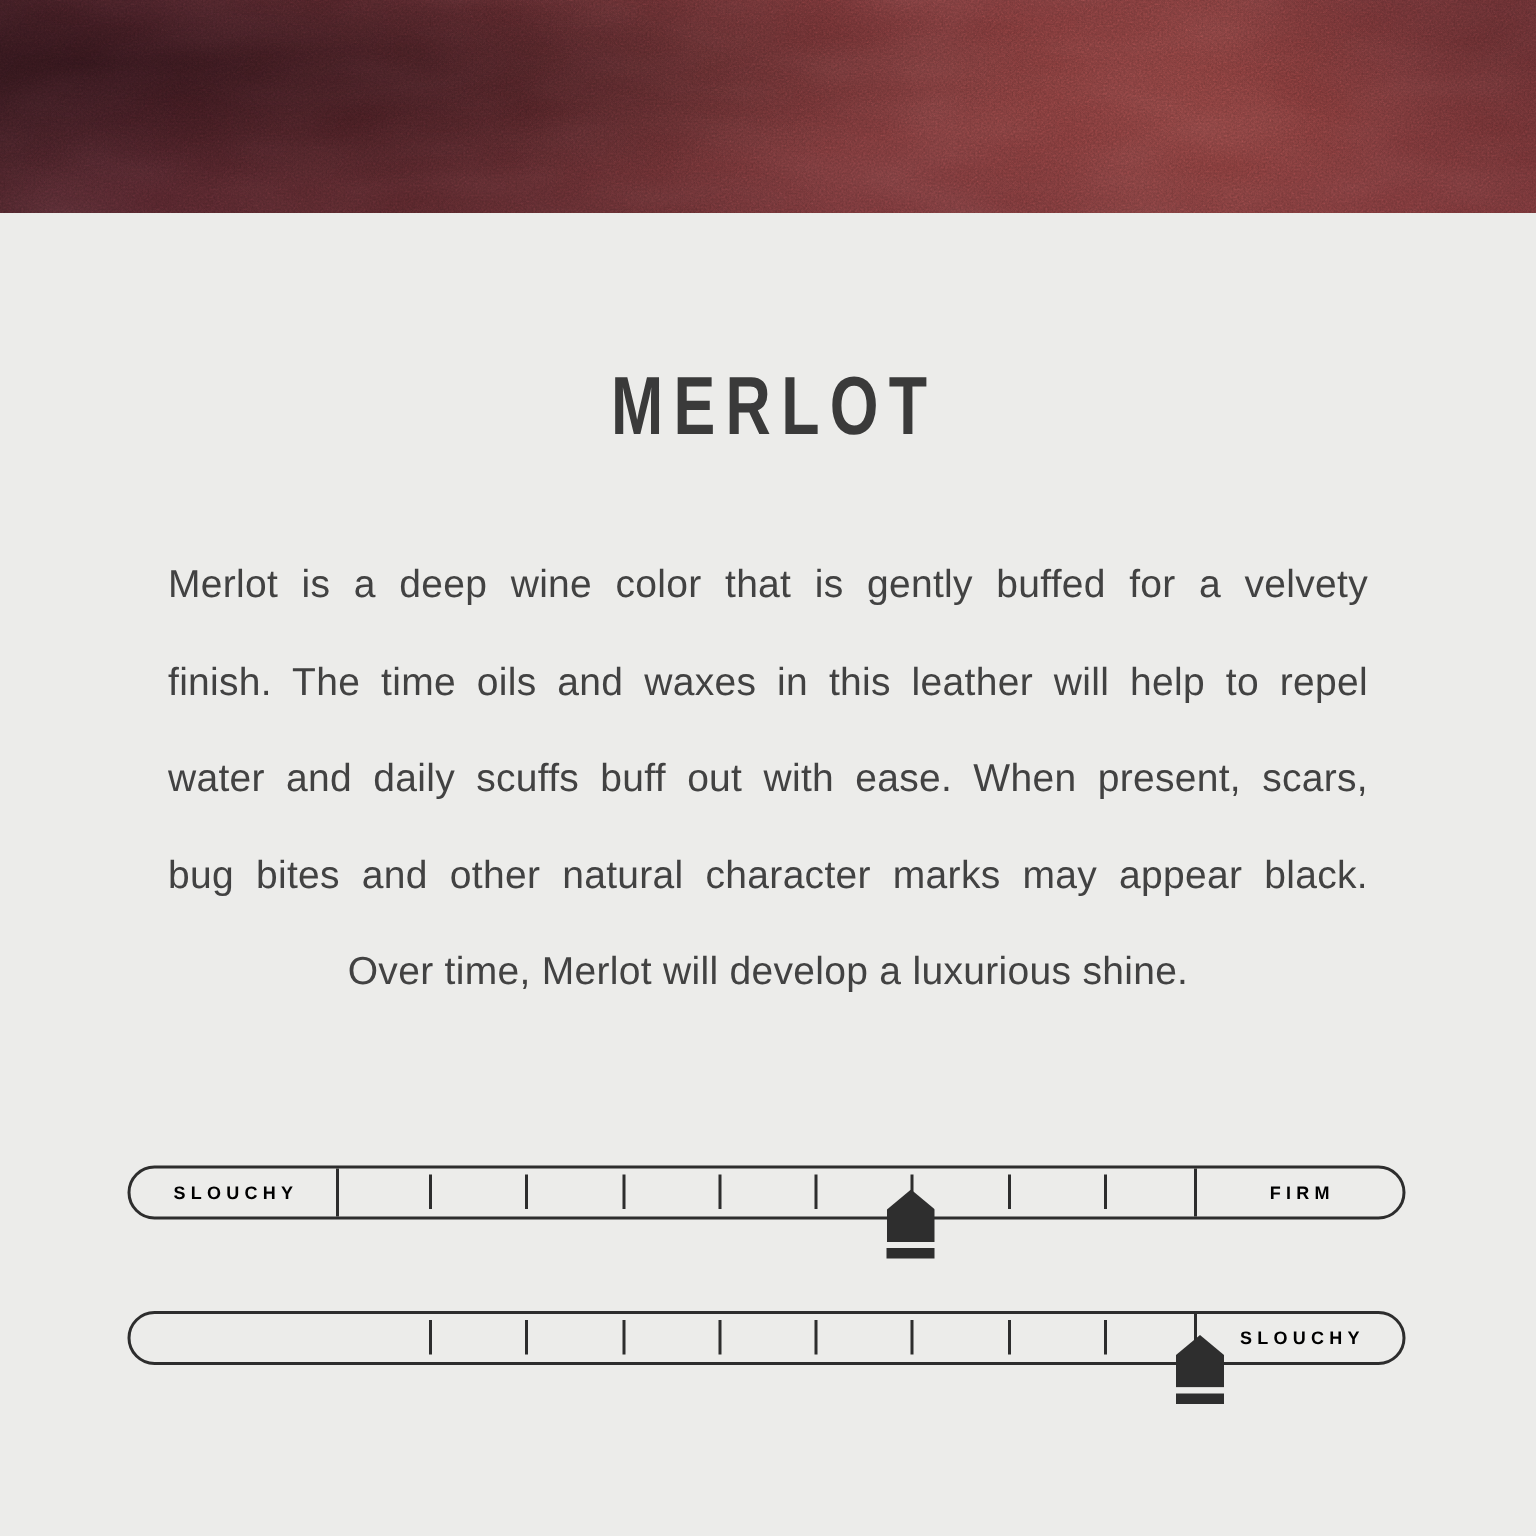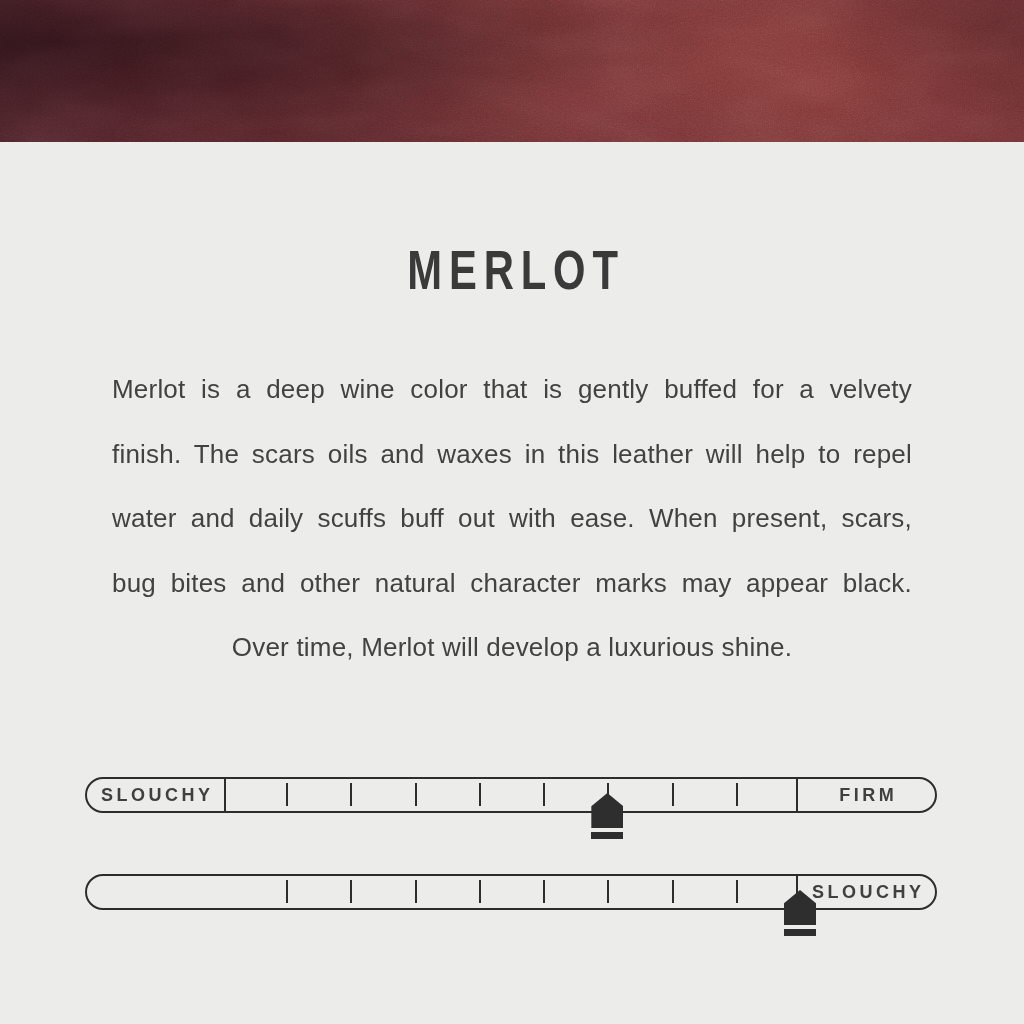--- a/index.html
+++ b/index.html
@@ -52,22 +52,22 @@
     border: 2px solid #2d2d2d; border-radius: 19px;
     box-sizing: border-box;
   }
   .scale-cap {
     position: absolute; top: 0; bottom: 0; width: 137px;
     display: flex; align-items: center; justify-content: center;
   }
   .scale-cap.left  { left: 0;  border-right: 2px solid #2d2d2d; }
   .scale-cap.right { right: 0; border-left: 2px solid #2d2d2d; }
   .scale-label {
-    font-size: 18px; font-weight: 700; letter-spacing: 3.5px;
-    color: #404040; white-space: nowrap; padding-left: 3.5px; 
+    font-size: 12px; font-weight: 700; letter-spacing: 3.5px;
+    color: #000000; white-space: nowrap; padding-left: 3.5px; 
   }
   .tick {
     position: absolute; top: 4px; bottom: 5px; width: 2px;
     background: #2d2d2d;
   }
   .marker { position: absolute; top: 14px; width: 32px; height: 46px; }
   .marker .nib {
     position: absolute; top: 0; left: 0; width: 32px; height: 35px;
     background: #2e2e2e;
     clip-path: polygon(50% 0, 100% 38%, 100% 100%, 0 100%, 0 38%);
@@ -98,21 +98,21 @@
       <rect width="100%" height="100%" filter="url(#mottleF)"></rect>
     </svg>
   </div>
 
   <div class="title-row">
     <div class="title">MERLOT</div>
   </div>
 
   <div class="para" id="para">
       <div class="para-line">Merlot is a deep wine color that is gently buffed for a velvety</div>
-      <div class="para-line">finish. The scars oils and waxes in this leather will help to repel</div>
+      <div class="para-line">finish. The time oils and waxes in this leather will help to repel</div>
       <div class="para-line">water and daily scuffs buff out with ease. When present, scars,</div>
       <div class="para-line">bug bites and other natural character marks may appear black.</div>
       <div class="para-line">Over time, Merlot will develop a luxurious shine.</div>
     </div>
 
   <div id="scales">
       <div class="scale-pill" style="top: 777px;">
         <div class="scale-cap left">
           <span class="scale-label">SLOUCHY</span>
         </div>

